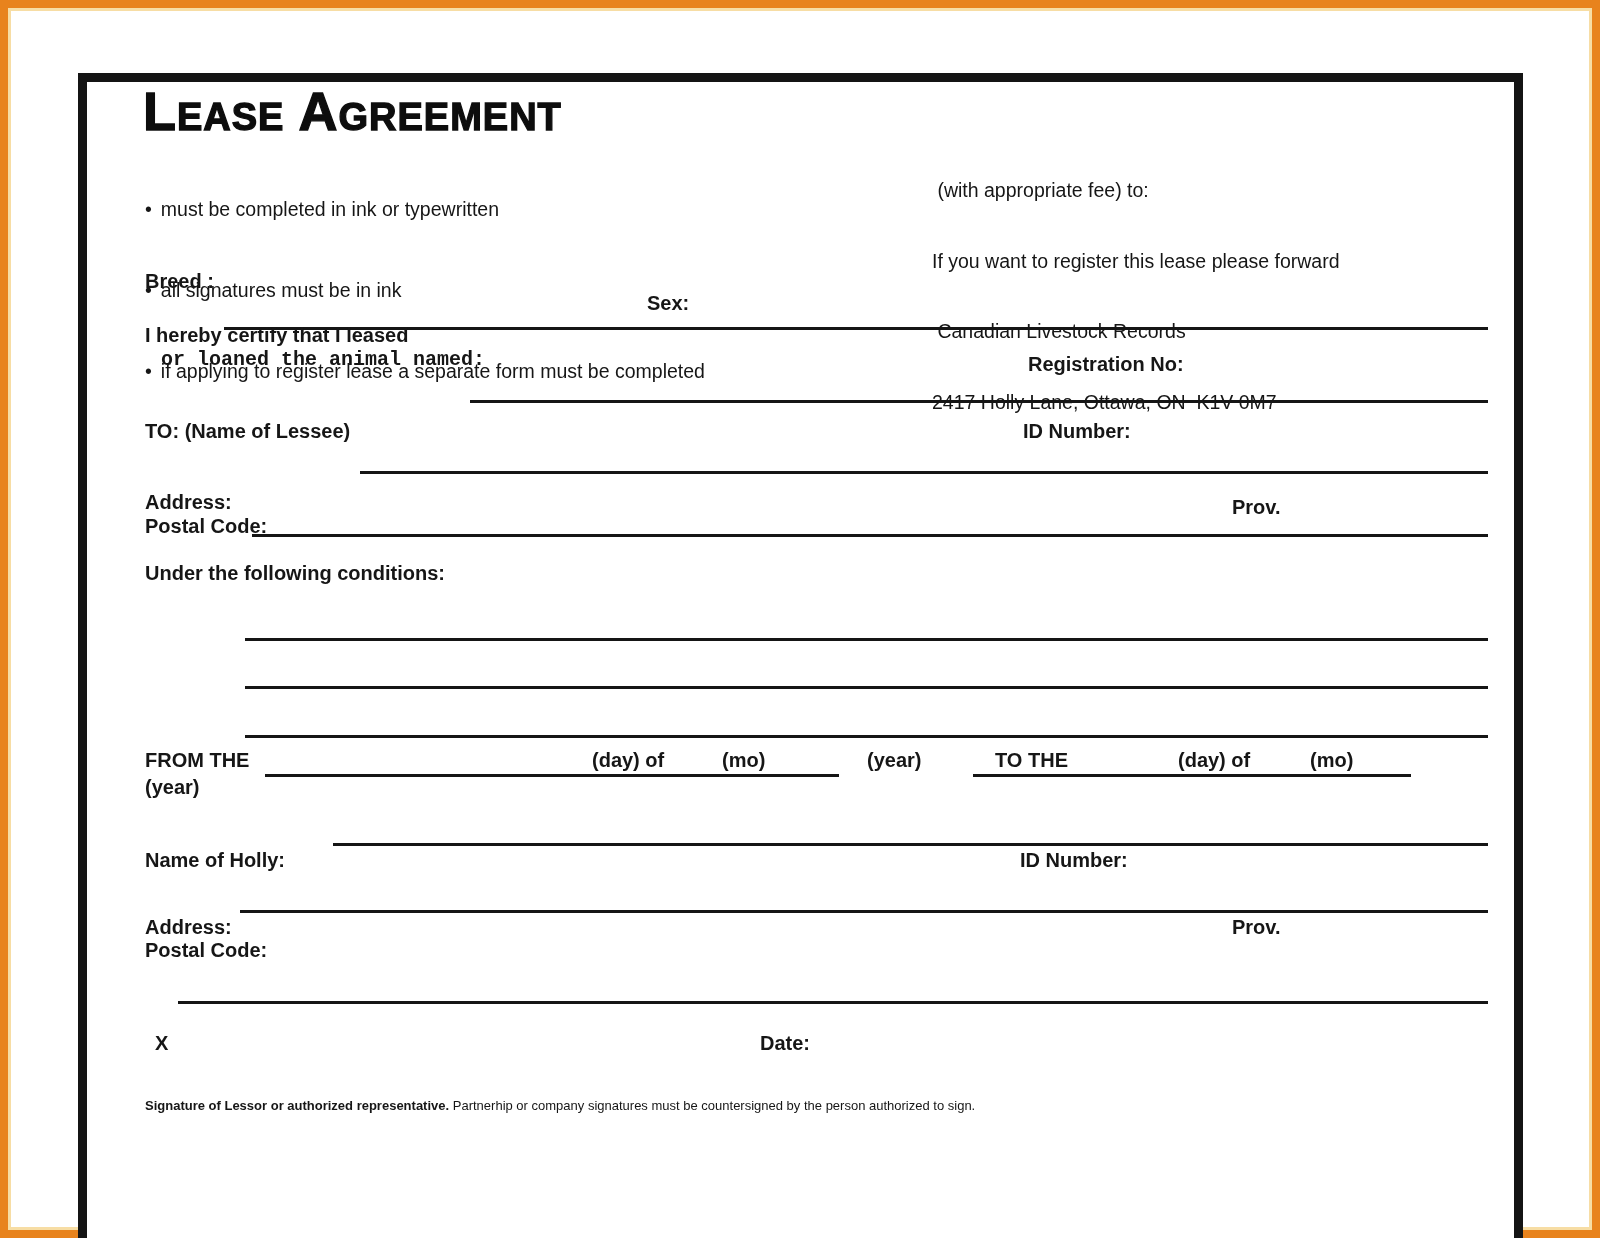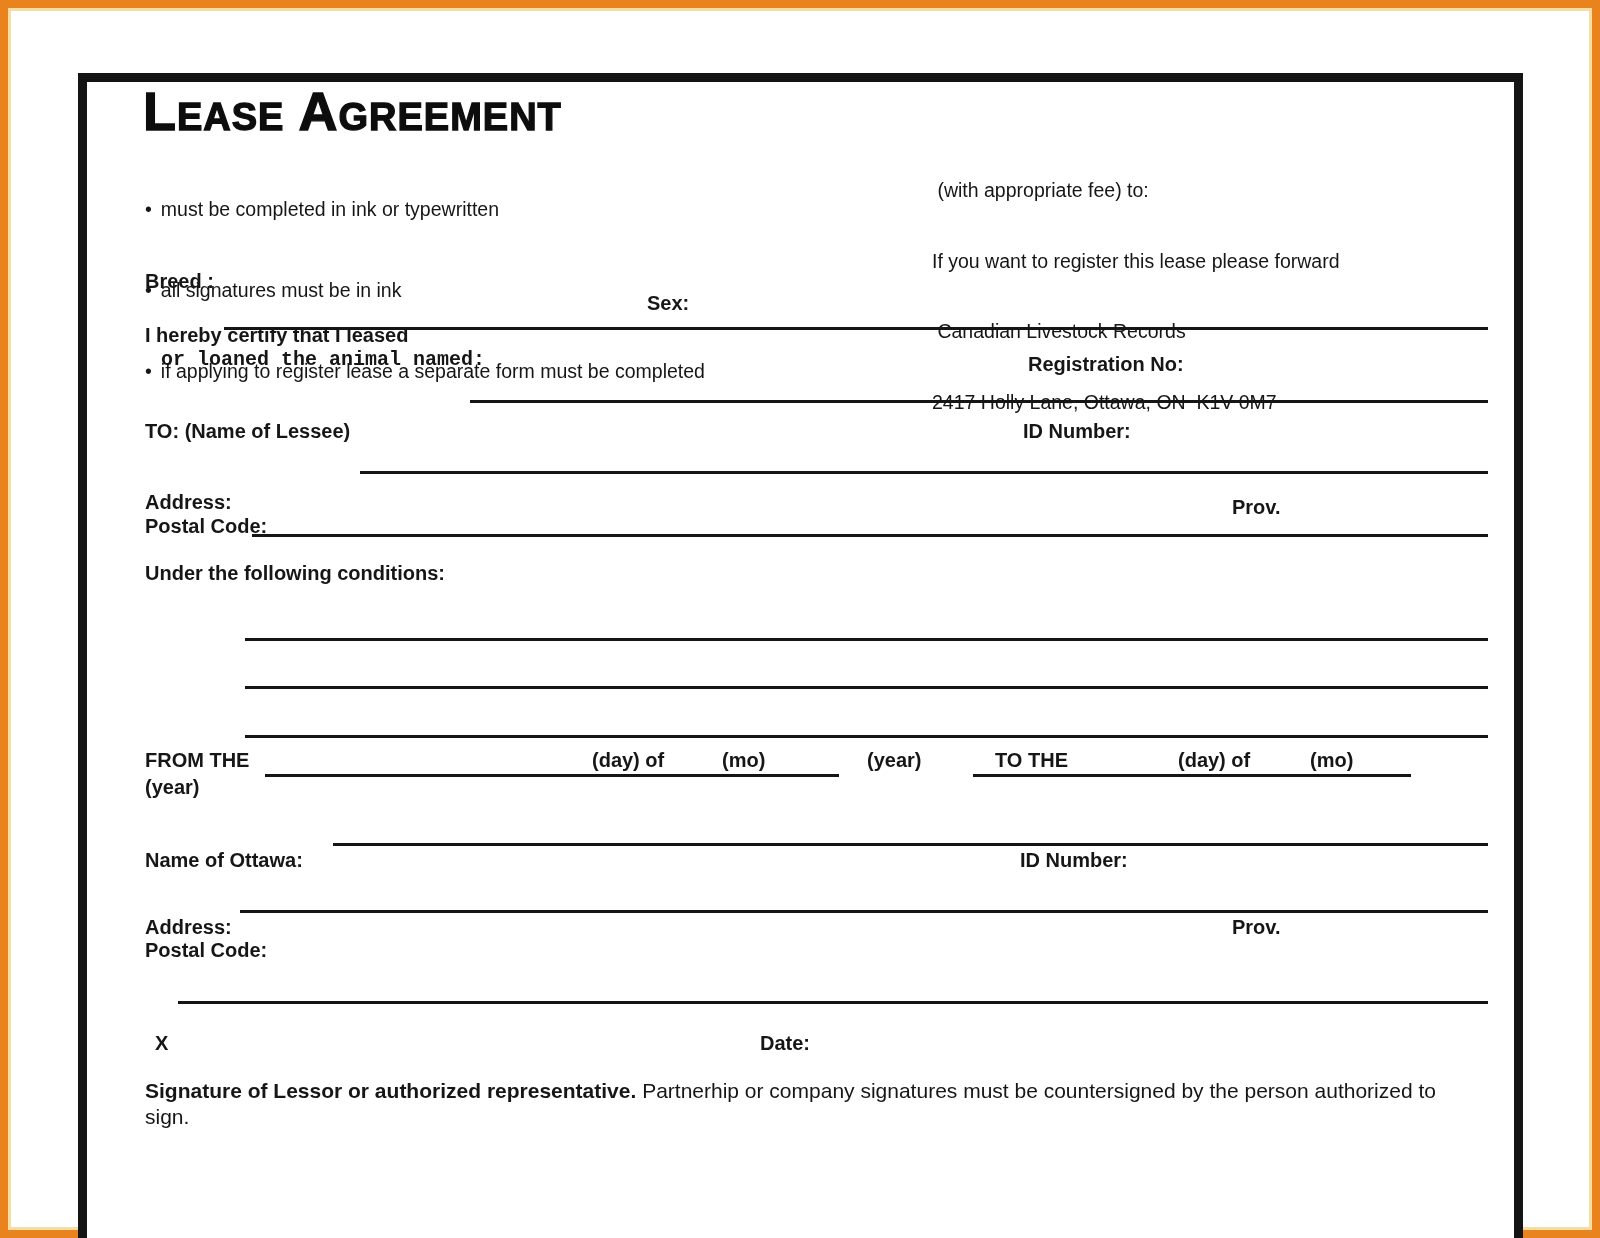--- a/index.html
+++ b/index.html
@@ -10,21 +10,21 @@
            border:9px solid #141414;box-sizing:border-box;background:#ffffff;}
   .content{position:relative;width:1427px;height:1067px;}
   .abs{position:absolute;white-space:pre;}
   .title{font-size:54px;font-weight:bold;font-variant:small-caps;letter-spacing:1px;
          color:#0d0d0d;-webkit-text-stroke:1.3px #0d0d0d;line-height:58px;}
   .bullets{font-size:19.5px;line-height:27px;}
   .bullet-row{display:flex;gap:9px;}
   .note{font-size:19.5px;line-height:23.5px;}
   .lbl{font-size:20px;font-weight:bold;line-height:26px;text-align:center;}
   .rule{position:absolute;height:3px;background:#151515;}
-  .sig{font-size:21px;line-height:26px;white-space:normal;width:1330px;}
+  .sig{font-size:13px;line-height:26px;white-space:normal;width:1330px;margin-top:15px;}
   .sig .b{font-weight:bold;}
 </style>
 </head>
 <body>
 
 <div id="screen">
   <div class="frame"></div>
 
   <div class="formbox">
     <div class="content">
@@ -81,21 +81,21 @@
       <div class="abs lbl" style="left:505px;top:665px;">(day) of</div>
       <div class="abs lbl" style="left:635px;top:665px;">(mo)</div>
       <div class="abs lbl" style="left:780px;top:665px;">(year)</div>
       <div class="abs lbl" style="left:908px;top:665px;">TO THE</div>
       <div class="rule" style="left:886px;top:692px;width:438px;"></div>
       <div class="abs lbl" style="left:1091px;top:665px;">(day) of</div>
       <div class="abs lbl" style="left:1223px;top:665px;">(mo)</div>
       <div class="abs lbl" style="left:58px;top:692px;">(year)</div>
 
       <div class="rule" style="left:246px;top:761px;width:1155px;"></div>
-      <div class="abs lbl" style="left:58px;top:765px;">Name of Ottawa:</div>
+      <div class="abs lbl" style="left:58px;top:765px;">Name of Holly:</div>
       <div class="abs lbl" style="left:933px;top:765px;">ID Number:</div>
 
       <div class="rule" style="left:153px;top:828px;width:1248px;"></div>
       <div class="abs lbl" style="left:58px;top:832px;">Address:</div>
       <div class="abs lbl" style="left:1145px;top:832px;">Prov.</div>
       <div class="abs lbl" style="left:58px;top:855px;">Postal Code:</div>
 
       <div class="rule" style="left:91px;top:919px;width:1310px;"></div>
       <div class="abs lbl" style="left:68px;top:948px;">X</div>
       <div class="abs lbl" style="left:673px;top:948px;">Date:</div>

